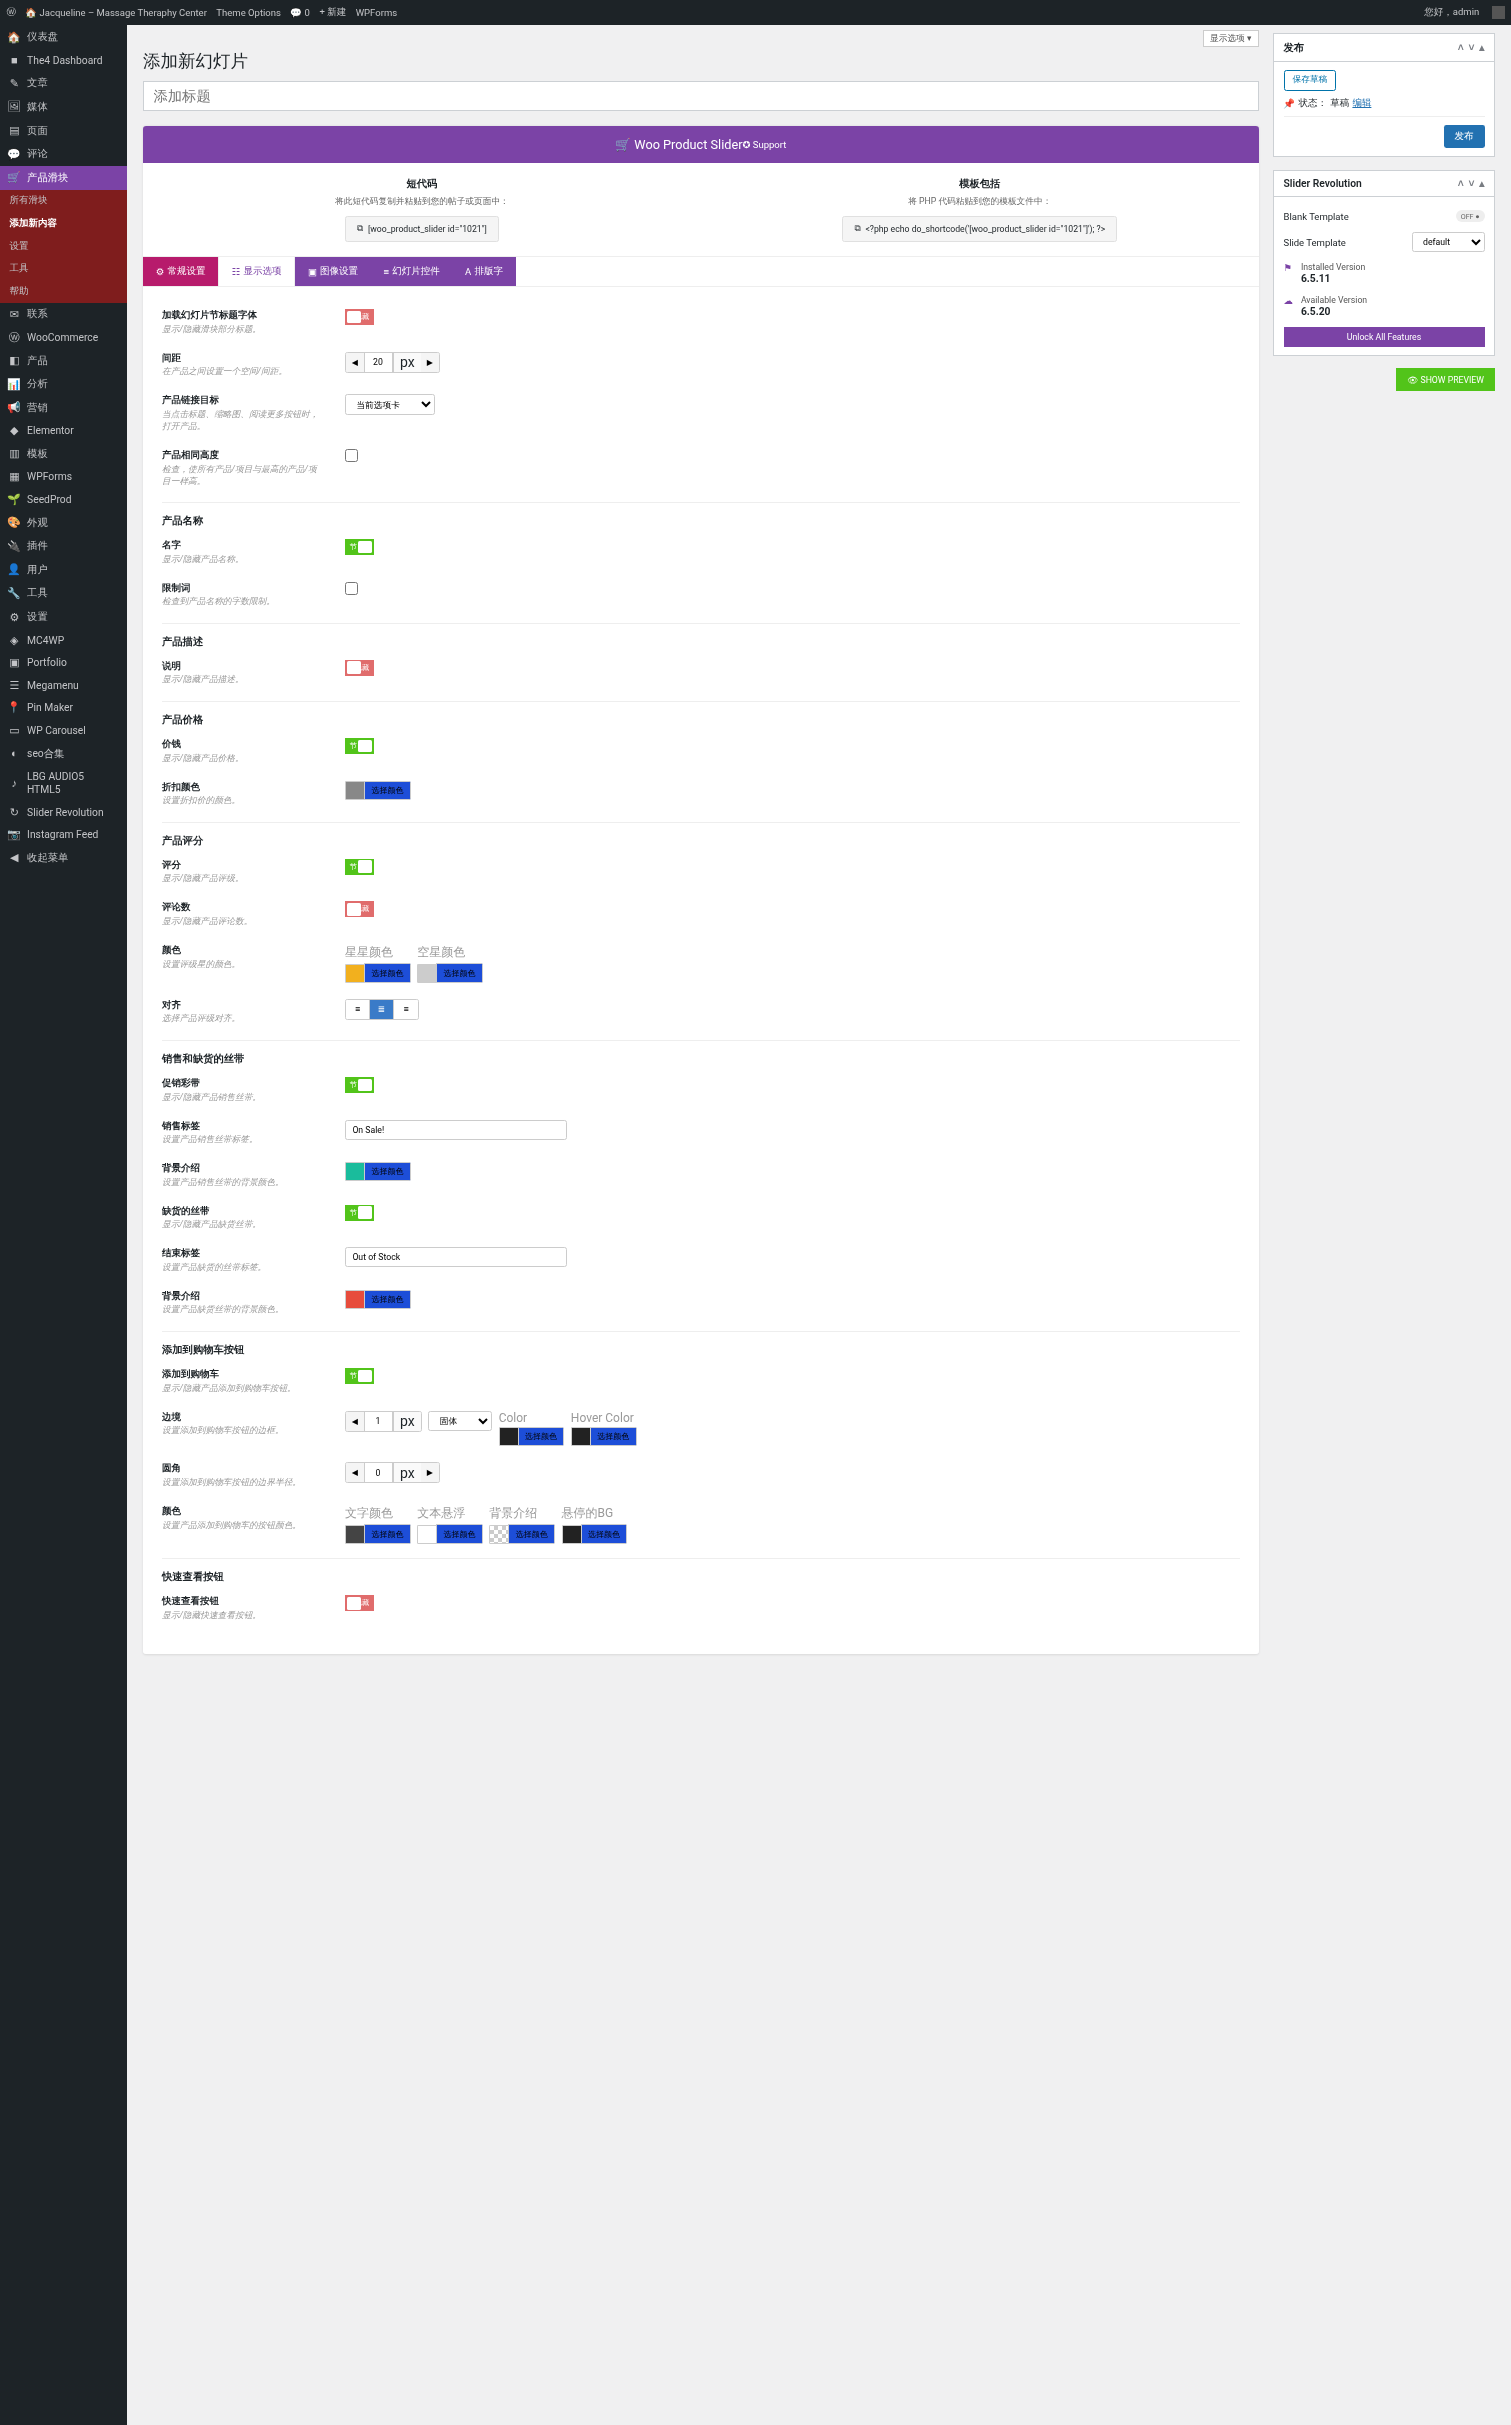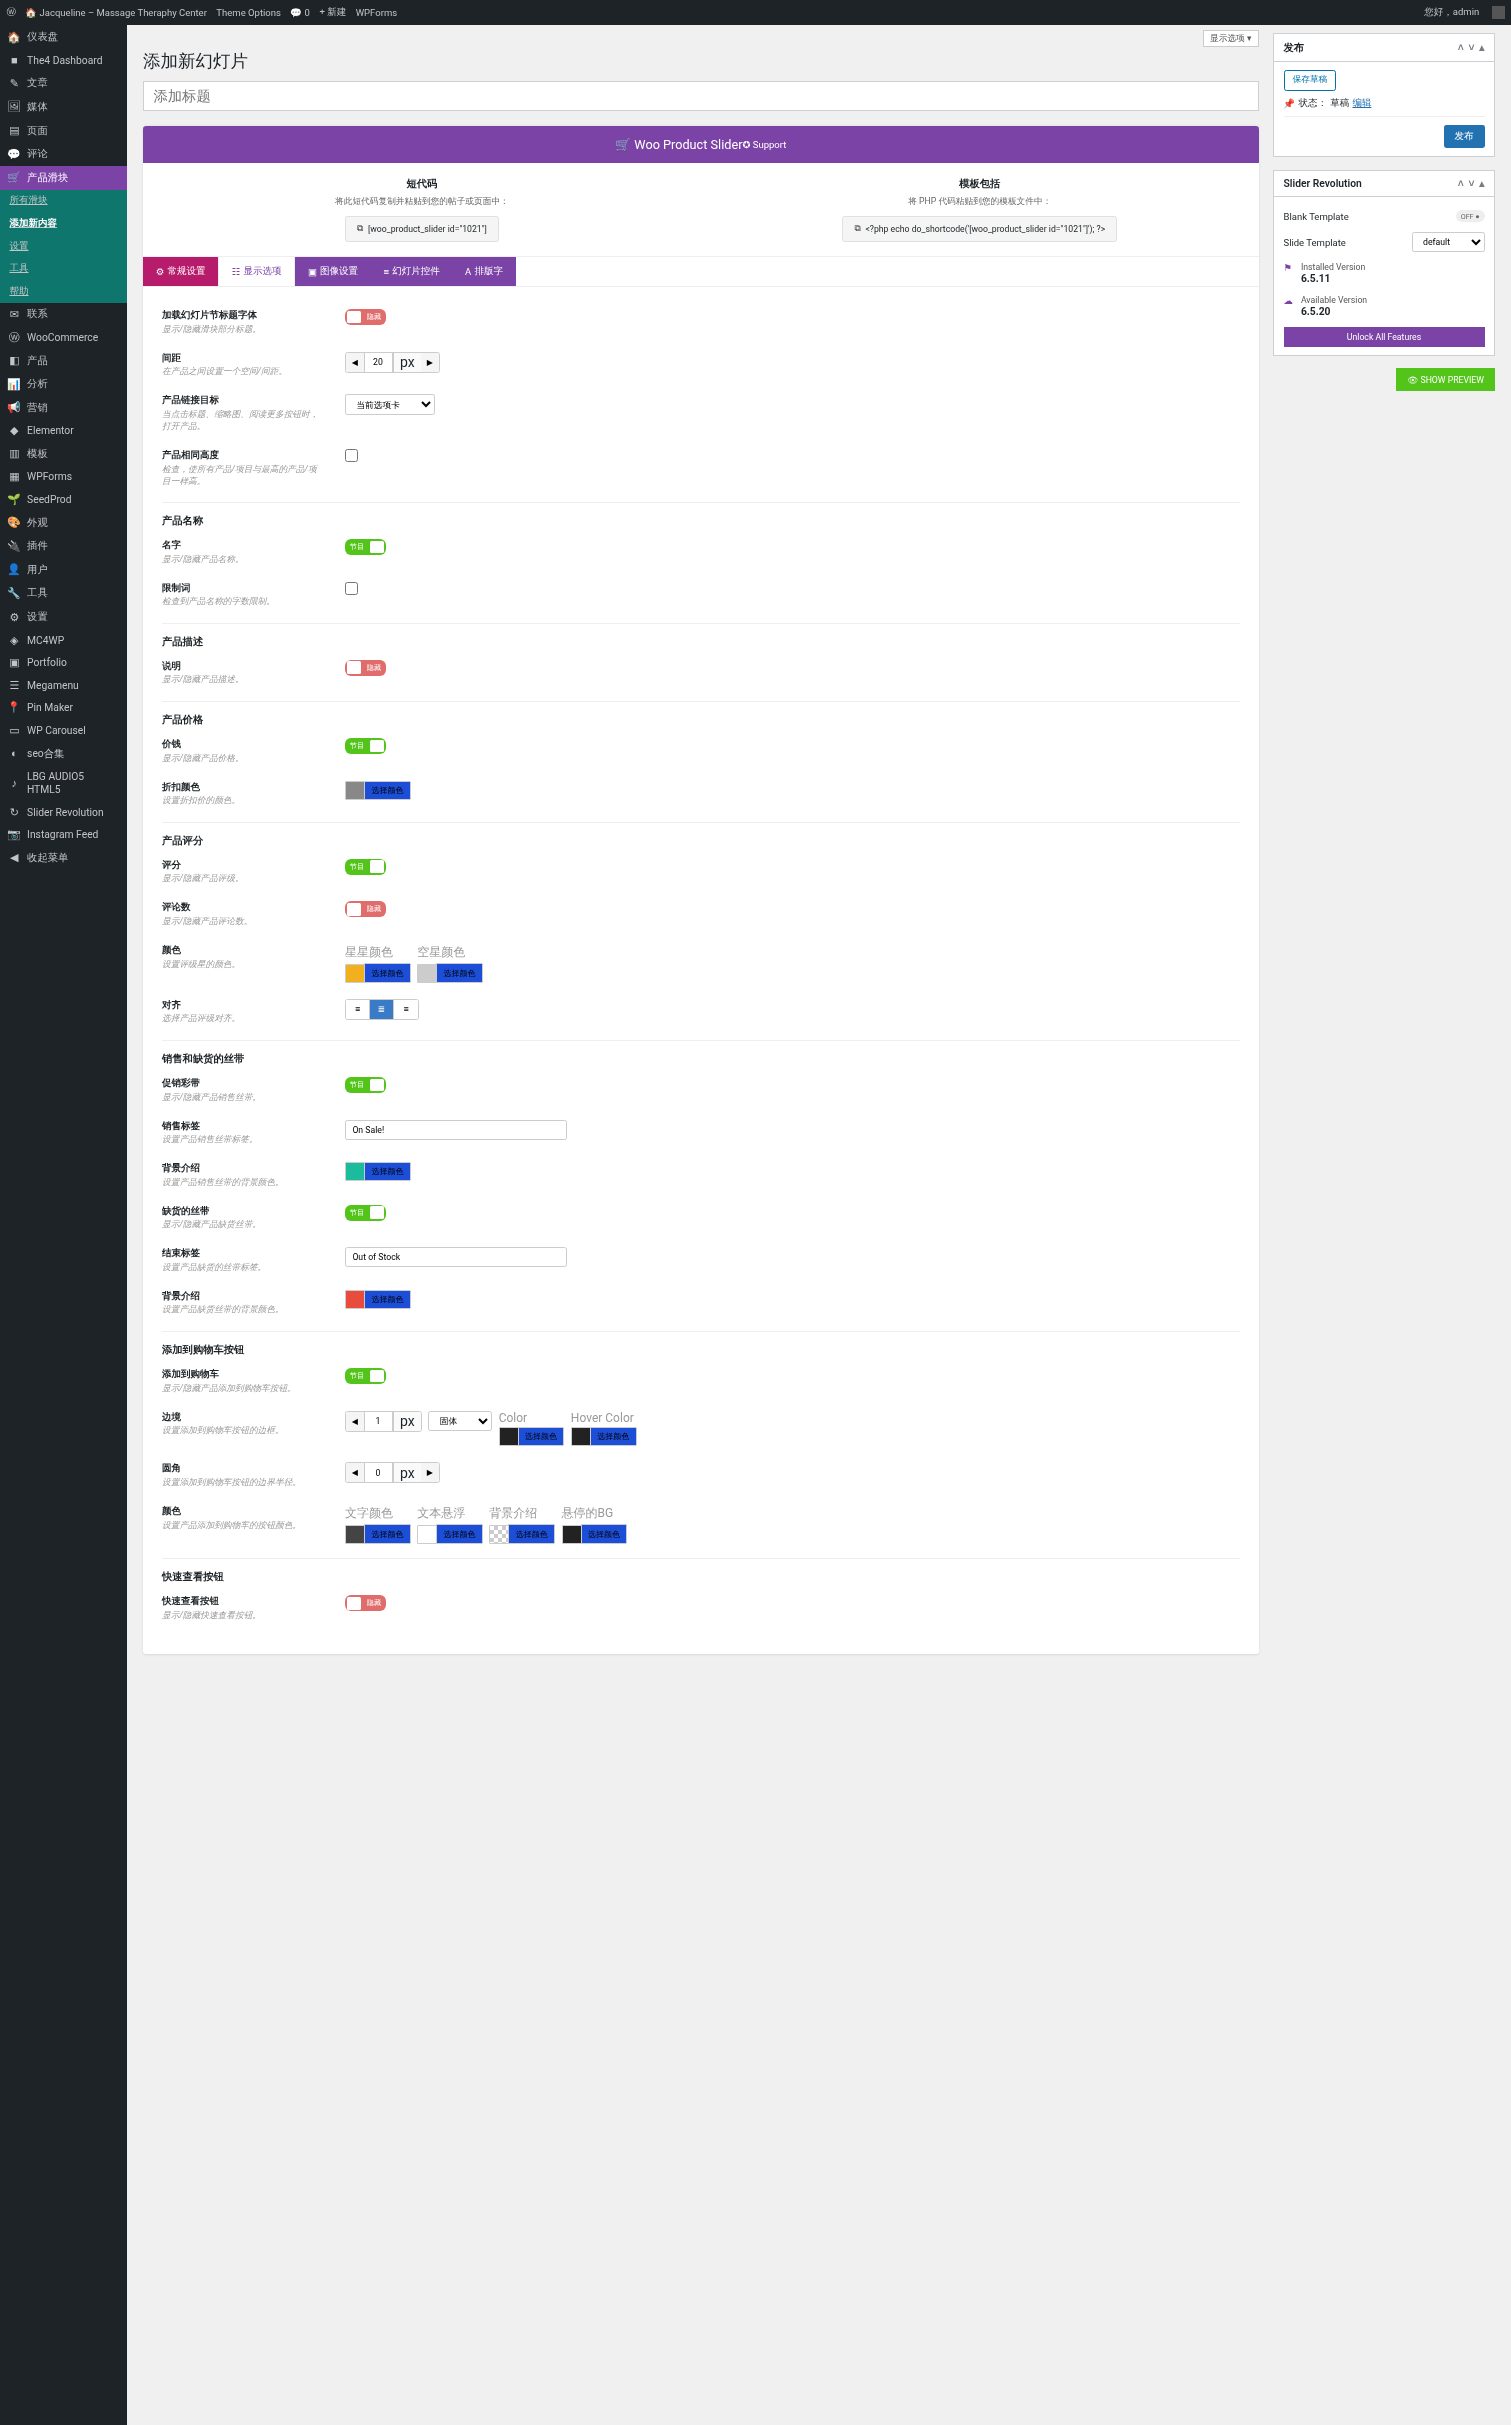--- a/index.html
+++ b/index.html
@@ -7,21 +7,21 @@
 .topbar { background: #1d2327; color: #c3c4c7; height: 25.4px; display: flex; align-items: center; padding: 0 6.4px; font-size: 9.5px; justify-content: space-between; }
 .topbar-left, .topbar-right { display: flex; align-items: center; gap: 9.5px; }
 .topbar a { color: #c3c4c7; text-decoration: none; }
 .topbar .avatar { width: 12.7px; height: 12.7px; background: #555; margin-left: 3.2px; }
 .layout { display: flex; min-height: calc(100vh - 25.4px); }
 .sidebar { width: 127px; background: #1d2327; color: #c3c4c7; font-size: 10.3px; }
 .menu-item { display: flex; align-items: center; padding: 4.8px 8px; cursor: pointer; gap: 6.4px; }
 .menu-item.active { background: #7b43a6; color: #fff; position: relative; }
 .menu-item.active::after { content: ''; position: absolute; right: -6.4px; top: 50%; transform: translateY(-50%); border: 6.4px solid transparent; border-left-color: #7b43a6; }
 .menu-icon { width: 12.7px; height: 12.7px; display: inline-flex; align-items: center; justify-content: center; font-size: 11px; }
-.submenu { background: #0f766e; text-decoration: underline; }
+.submenu { background: #7f1d1d; }
 .submenu-item { padding: 4.8px 8px 4.8px 9.5px; cursor: pointer; font-size: 9.5px; }
 .submenu-item.active { color: #fff; font-weight: 600; }
 .content { flex: 1; display: flex; padding: 8px 16px 32px 16px; gap: 14.3px; align-items: flex-start; }
 .main { flex: 1; }
 .page-title { font-size: 17.5px; font-weight: 400; margin-bottom: 8px; }
 .title-input { width: 100%; padding: 6.4px 9.5px; font-size: 14.3px; border: 0.8px solid #ccd0d4; background: #fff; }
 .slider-panel { margin-top: 14.3px; border-radius: 3.2px; overflow: hidden; box-shadow: 0 0.8px 2.4px rgba(0,0,0,0.1); }
 .slider-header { background: #7b43a6; color: #fff; padding: 11px 14.3px; display: flex; justify-content: center; align-items: center; font-size: 12.7px; }
 .slider-header .support { font-size: 9.5px; }
 .shortcode-row { background: #fff; display: flex; border-bottom: 0.8px solid #eee; }
@@ -35,21 +35,21 @@
 .tab.active-sub { background: #fff; color: #7b43a6; border-left: 0.8px solid #eee; border-right: 0.8px solid #eee; }
 .tab.other { background: #7b43a6; color: #fff; }
 .options-body { background: #fff; padding: 14.3px 19px 24px; }
 .section-title { font-weight: 600; font-size: 10.3px; padding: 11px 0 3.2px; border-top: 0.8px solid #eee; margin-top: 6.4px; }
 .section-title:first-child { border-top: none; margin-top: 0; }
 .field-row { display: flex; padding: 8px 0; gap: 24px; }
 .field-label { width: 159px; }
 .field-label .lbl { font-weight: 600; font-size: 9.5px; }
 .field-label .desc { font-size: 8.7px; color: #999; font-style: italic; margin-top: 1.6px; }
 .field-control { flex: 1; display: flex; align-items: flex-start; gap: 6.4px; flex-wrap: wrap; }
-.toggle { width: 41px; height: 16px; border-radius: 6px; position: relative; display: inline-flex; align-items: center; font-size: 8px; color: #fff; }
+.toggle { width: 29px; height: 16px; border-radius: 0; position: relative; display: inline-flex; align-items: center; font-size: 8px; color: #fff; }
 .toggle.on { background: #52c41a; }
 .toggle.off { background: #e06c6c; }
 .toggle .knob { width: 14.3px; height: 12.7px; background: #fff; border-radius: 1.6px; position: absolute; top: 1.6px; }
 .toggle.on .knob { right: 1.6px; }
 .toggle.off .knob { left: 1.6px; }
 .toggle .txt { position: absolute; font-size: 7.2px; }
 .toggle.on .txt { left: 4.8px; }
 .toggle.off .txt { right: 4.8px; }
 .num-group { display: flex; border: 0.8px solid #ccc; border-radius: 2.4px; overflow: hidden; }
 .num-btn { width: 17.5px; height: 19px; background: #f5f5f5; border: none; cursor: pointer; font-size: 8px; display:flex;align-items:center;justify-content:center; }

